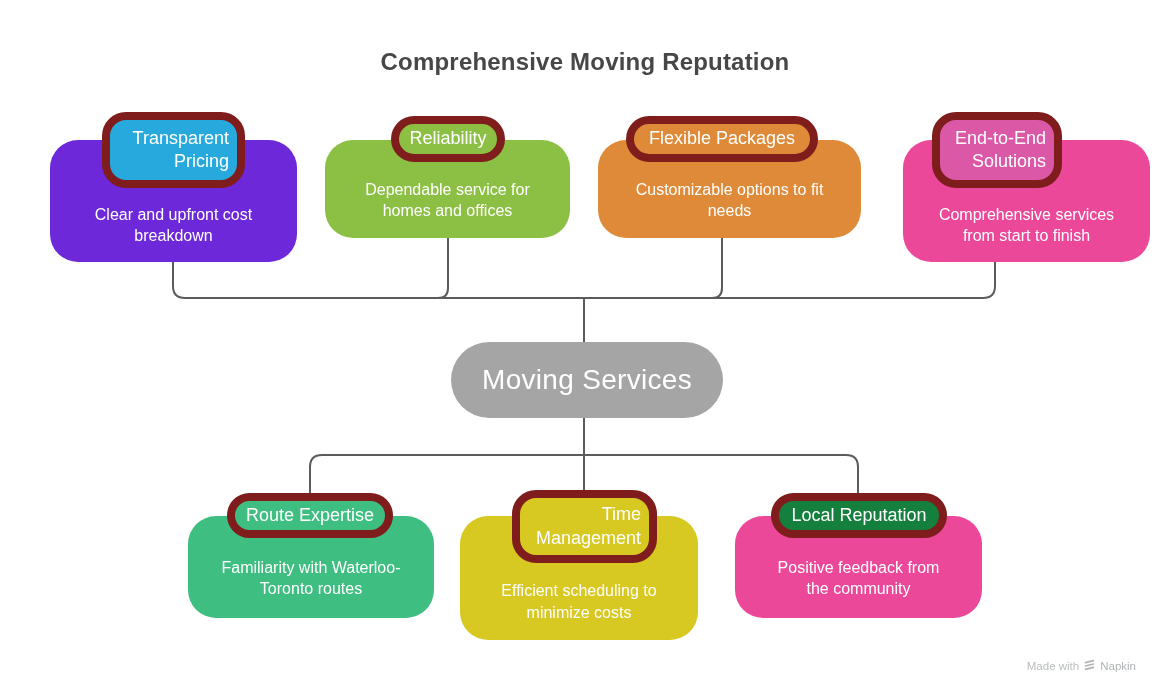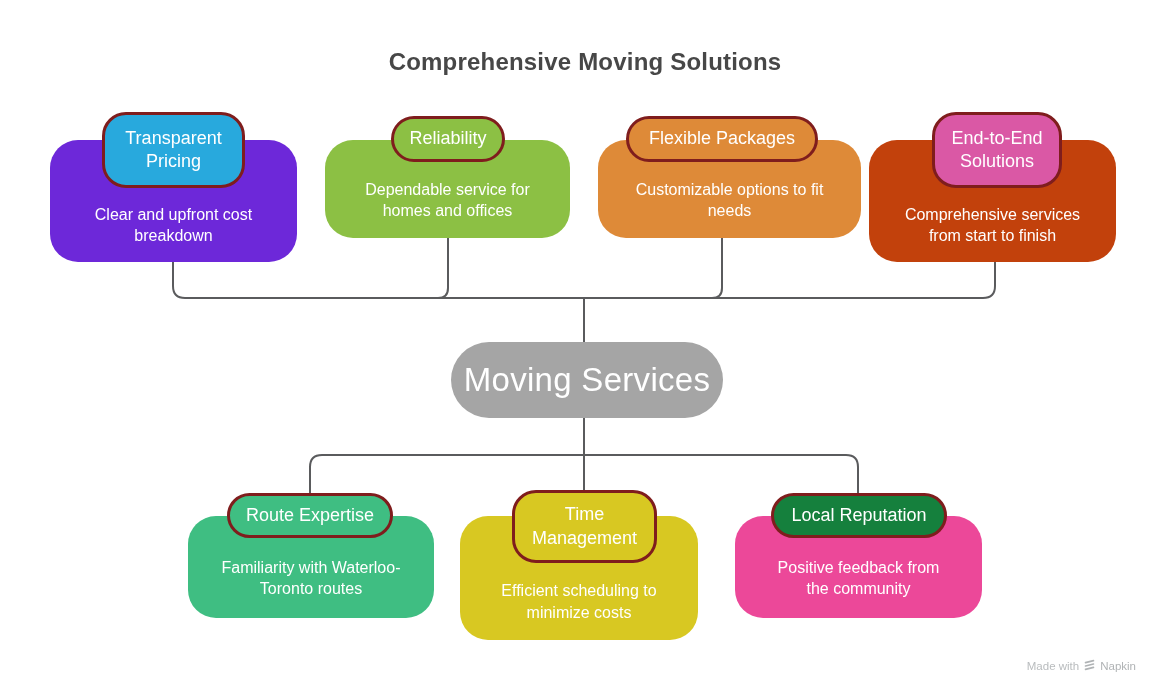--- a/index.html
+++ b/index.html
@@ -48,61 +48,61 @@
   .card-desc {
     font-size: 16px;
     line-height: 1.32;
     text-align: center;
     max-width: 188px;
     margin: 0 auto;
     color: #ffffff;
   }
   .card-label {
     position: absolute;
-    border: 3px solid #7f1d1d;
+    border: 8px solid #7f1d1d;
     border-radius: 24px;
     box-sizing: border-box;
     display: flex;
     align-items: center;
     justify-content: center;
-    text-align: center;
+    text-align: right;
     font-size: 18px;
     line-height: 1.3;
     color: #ffffff;
     padding: 2px 8px;
   }
   .center-node {
     position: absolute;
     border-radius: 38px;
     display: flex;
     align-items: center;
     justify-content: center;
     color: #ffffff;
-    font-size: 33px;
+    font-size: 28px;
     letter-spacing: 0.3px;
   }
   .watermark {
     position: absolute;
     right: 34px;
     bottom: 17px;
     display: flex;
     align-items: center;
     gap: 4px;
     font-size: 11.5px;
     color: #b9bcbe;
   }
   .watermark .brand { color: #b0b3b5; }
   .napkin-icon { display: inline-block; }
 </style>
 </head>
 <body>
 
 <div class="canvas">
 
-  <div class="diagram-title">Comprehensive Moving Solutions</div>
+  <div class="diagram-title">Comprehensive Moving Reputation</div>
 
   <svg class="connectors" width="1170" height="690" viewBox="0 0 1170 690" stroke="#5a5b5d">
     <path d="M 173 262 V 286 Q 173 298 185 298 H 983 Q 995 298 995 286 V 262"></path>
     <path d="M 448 238 V 288 Q 448 298 438 298"></path>
     <path d="M 722 238 V 288 Q 722 298 712 298"></path>
     <path d="M 584 298 V 342"></path>
     <path d="M 584 418 V 491"></path>
     <path d="M 310 493 V 467 Q 310 455 322 455 H 846 Q 858 455 858 467 V 493"></path>
   </svg>
 
@@ -121,21 +121,21 @@
   </div>
 
   <div class="node-card">
     <div class="card-body" style="left: 598px; top: 140px; width: 263px; height: 98px; padding-top: 22px; background-color: rgb(222, 138, 56);">
       <div class="card-desc">Customizable options to fit needs</div>
     </div>
     <div class="card-label" style="left: 626px; top: 116px; width: 192px; height: 46px; background-color: rgb(222, 138, 56);">Flexible Packages</div>
   </div>
 
   <div class="node-card">
-    <div class="card-body" style="left: 869px; top: 140px; width: 247px; height: 122px; padding-top: 48px; background-color: #c2410c;">
+    <div class="card-body" style="left: 903px; top: 140px; width: 247px; height: 122px; padding-top: 48px; background-color: #ec4899;">
       <div class="card-desc">Comprehensive services from start to finish</div>
     </div>
     <div class="card-label" style="left: 932px; top: 112px; width: 130px; height: 76px; background-color: rgb(218, 88, 165);">End-to-End Solutions</div>
   </div>
 
   <div class="center-node" style="left: 451px; top: 342px; width: 272px; height: 76px; background-color: rgb(165, 165, 165);">Moving Services</div>
 
   <div class="node-card">
     <div class="card-body" style="left: 188px; top: 516px; width: 246px; height: 102px; padding-top: 22px; background-color: rgb(63, 190, 130);">
       <div class="card-desc">Familiarity with Waterloo-Toronto routes</div>

